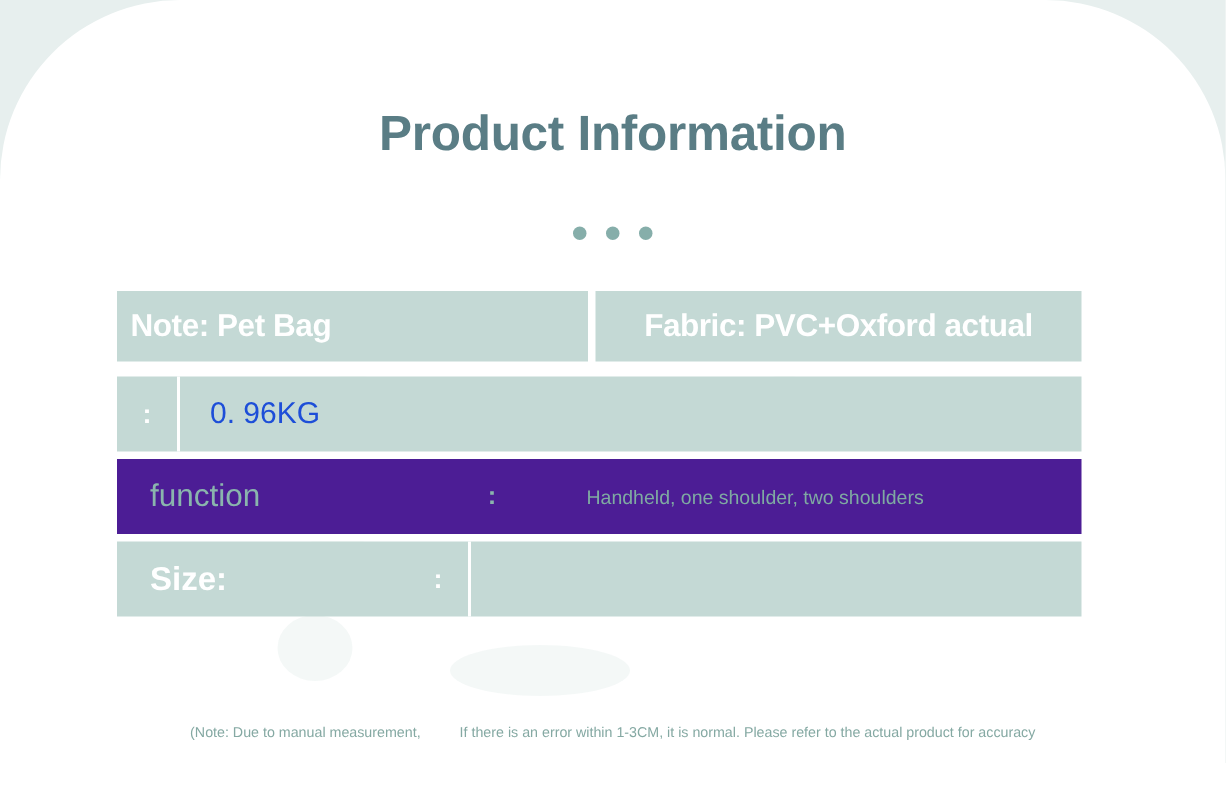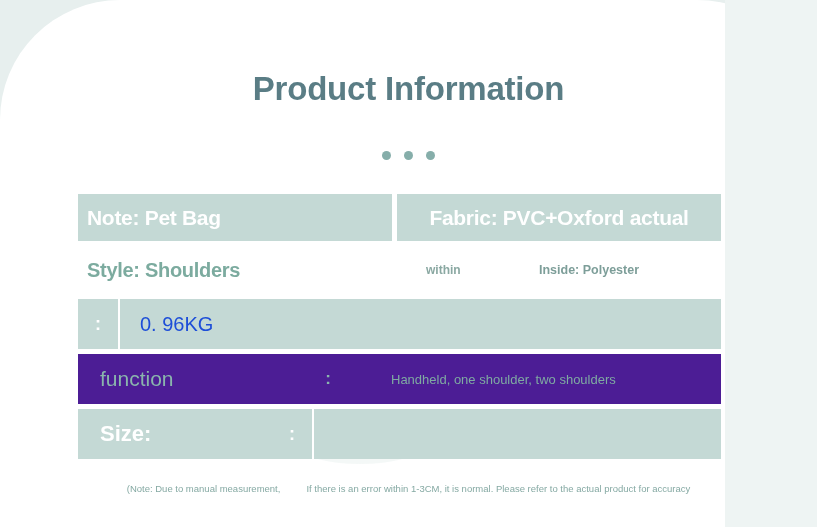--- a/index.html
+++ b/index.html
@@ -8,21 +8,21 @@
   }
   body {
     width: 817px;
     height: 527px;
     background: #eef4f3;
     font-family: "Liberation Sans", sans-serif;
     overflow: hidden;
   }
   #page {
     position: relative;
-    width: 725px;
+    width: 817px;
     height: 527px;
     background: #e7efee;
     overflow: hidden;
   }
   
   #card {
     position: absolute;
     left: 0;
     top: 0;
     width: 817px;
@@ -254,25 +254,20 @@
           <span class="head-text">Note: Pet Bag</span>
         </div>
         <div class="cell-gap"></div>
         <div class="cell-b">
           <span class="head-text">Fabric: PVC+Oxford actual</span>
         </div>
       </div>
 
       <div class="row-spacer-white"></div>
 
-      <div class="row-style">
-        <span class="style-main">Style: Shoulders</span>
-        <span class="style-within">within</span>
-        <span class="style-inside">Inside: Polyester</span>
-      </div>
 
       <div class="row-spacer-white"></div>
 
       <div class="row row-kv row-weight teal">
         <div class="kv-colon">:</div>
         <div class="kv-divider"></div>
         <div class="kv-value">0. 96KG</div>
       </div>
 
       <div class="row-spacer-white"></div>

